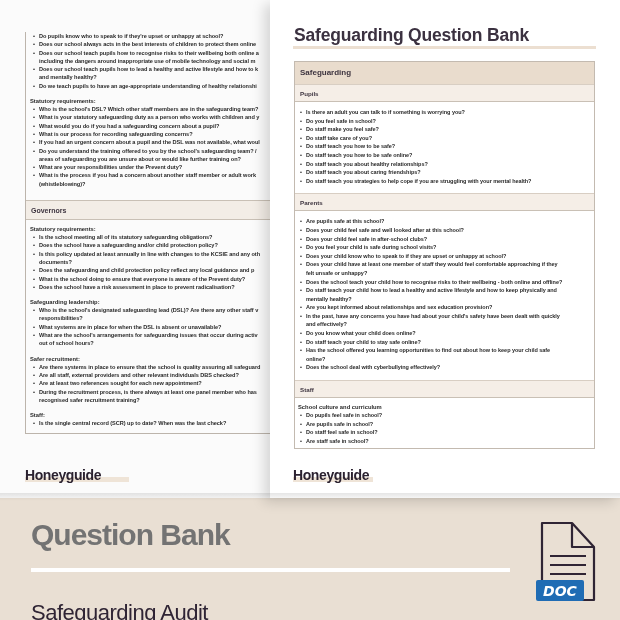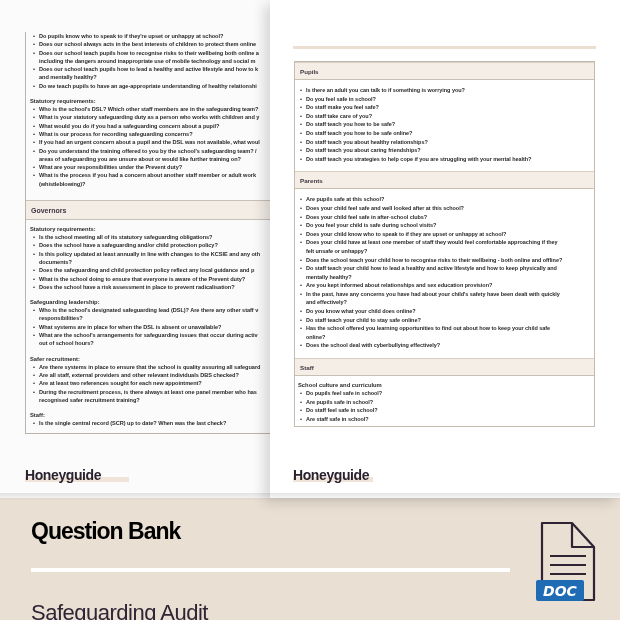--- a/index.html
+++ b/index.html
@@ -86,21 +86,21 @@
     border-bottom: 1px solid #c9c0b5;
   }
   .rp-h2.top { border-top: 1px solid #d8cec3; }
   .rp-body { padding: 6px 4px 8px 2px; }
   .rp-body .bullets li { font-size: 5.5px; line-height: 8.6px; }
   .rp-body .subhead { margin-top: 0; font-size: 5.8px; line-height: 7px; }
 
   
   .banner-title {
     position: absolute; left: 31px; top: 518px;
-    font-size: 23px; font-weight: bold; color: #000000; letter-spacing: -1px;
+    font-size: 30px; font-weight: bold; color: #737373; letter-spacing: -1px;
   }
   .banner-line {
     position: absolute; left: 31px; top: 568px; width: 479px; height: 4px; background: #ffffff;
   }
   .banner-sub {
     position: absolute; left: 31px; top: 600px;
     font-size: 22px; color: #2f2434; letter-spacing: -0.5px;
   }
   .doc-icon { position: absolute; left: 534px; top: 520px; width: 64px; height: 84px; font-style: italic; }
 </style>
@@ -221,23 +221,25 @@
         </ul>
     </div>
   </div>
   <div class="brand-wrap" style="left:25px; top:466px;">
     <span class="brand" style="position:relative;">Honeyguide</span>
     <span class="hl" style="position:absolute; left:0; bottom:2px; height:5px; width:104px; background:#efe4d7; z-index:-1;"></span>
   </div>
 </div>
 
 <div class="page" id="page-right">
+  <div class="rp-title">Safeguarding Question Bank</div>
   <div class="rp-title-line"></div>
 
   <div class="rp-table">
+    <div class="rp-h1">Safeguarding</div>
 
     <div class="rp-h2 top">Pupils</div>
     <div class="rp-body">
       <ul class="bullets">
           <li>
             <span class="cont">Is there an adult you can talk to if something is worrying you?</span>
           </li>
           <li>
             <span class="cont">Do you feel safe in school?</span>
           </li>

